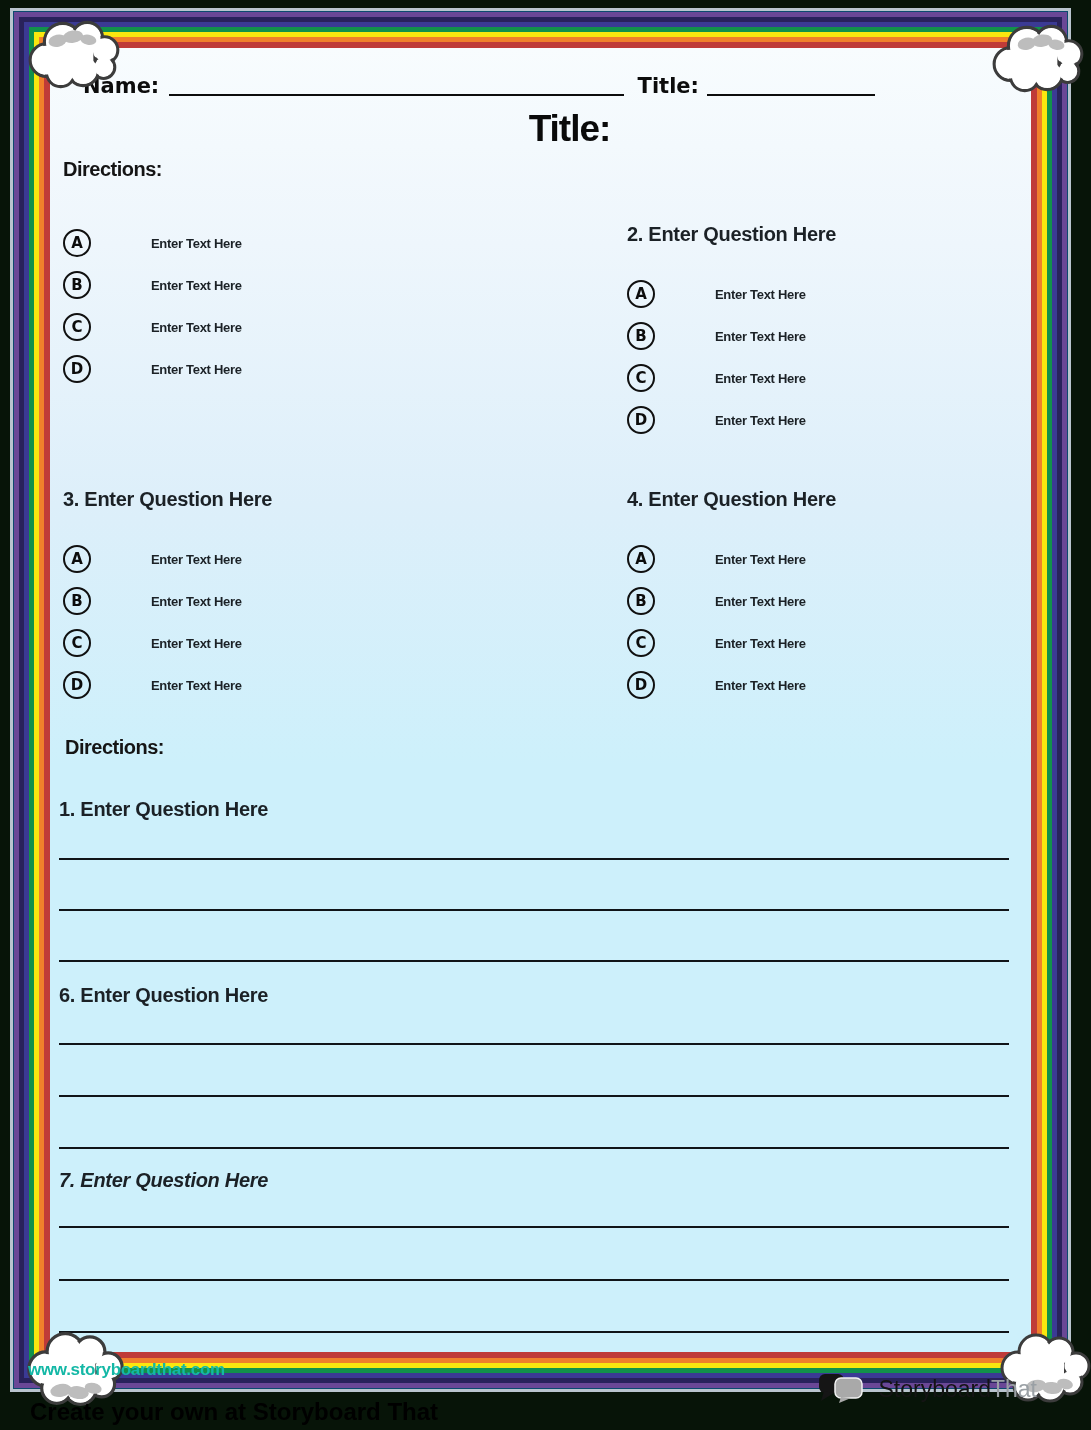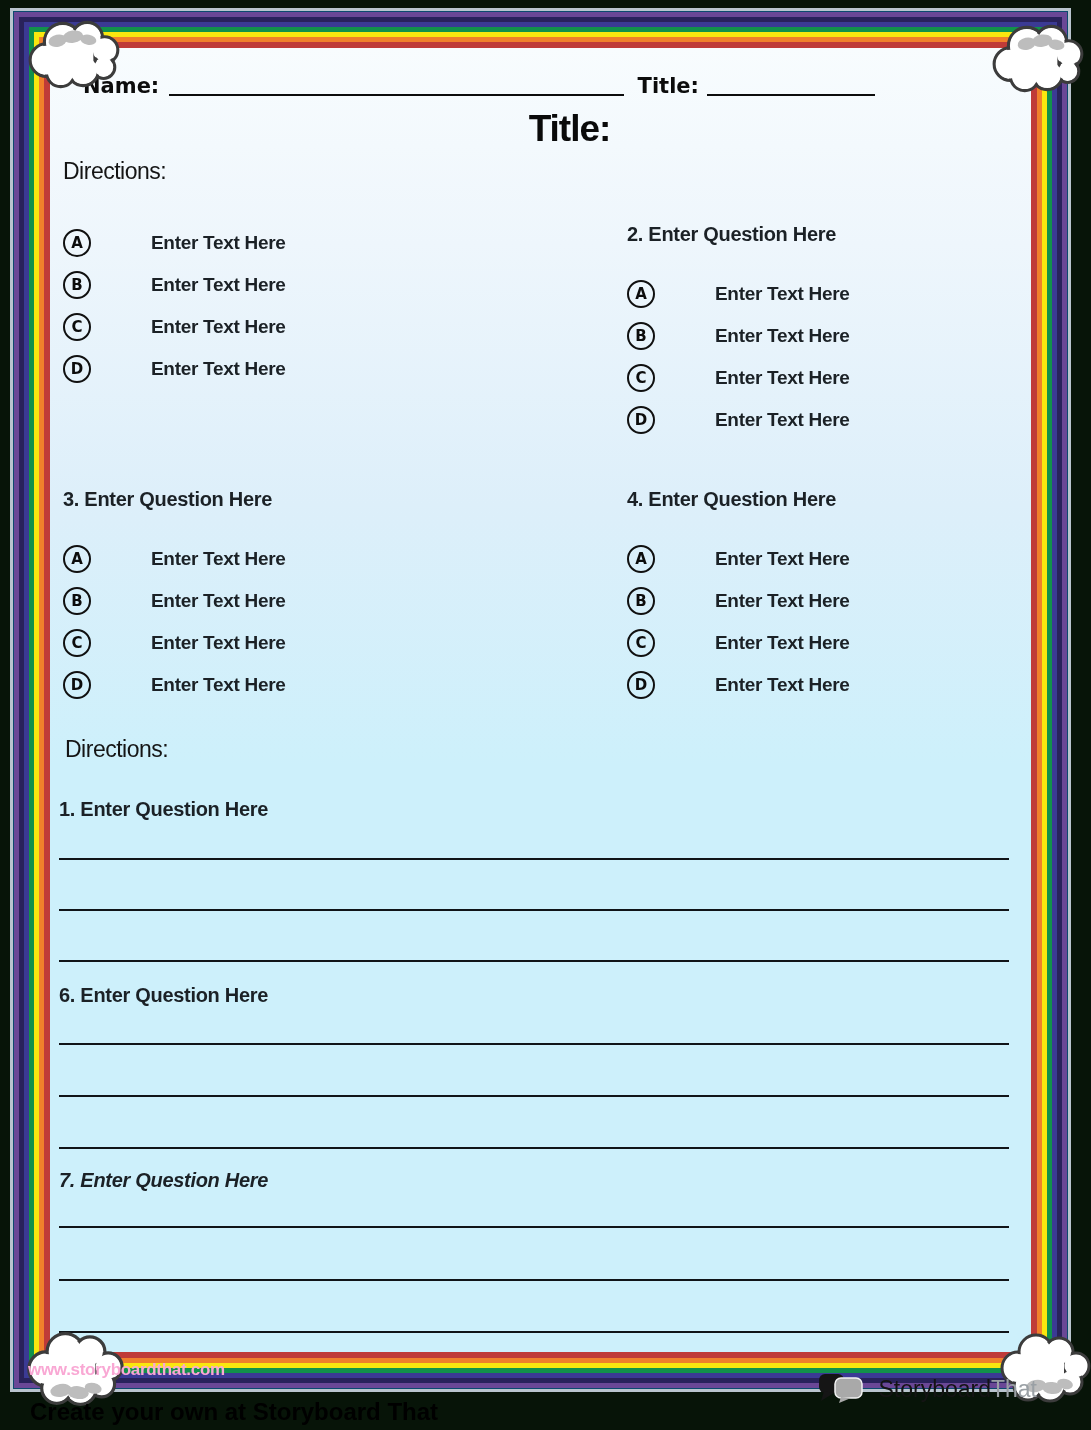--- a/index.html
+++ b/index.html
@@ -39,21 +39,21 @@
   .fill-line { border-bottom:2px solid #0c0c0c; height:26px; }
   .name-line { flex:1; margin:0 14px 2px 10px; }
   .date-line { width:168px; margin:0 0 2px 8px; }
   .page-title {
     position:absolute; left:0; top:60px; width:100%;
     text-align:center;
     font-size:37px; font-weight:bold; letter-spacing:-1px; color:#0a0a0a;margin-left:29px;
   }
   .directions {
     position:absolute;
-    font-size:23px; font-weight:normal; letter-spacing:-0.5px; color:#151515;
+    font-size:20px; font-weight:bold; letter-spacing:-0.5px; color:#151515;
   }
   .directions.first  { left:13px; top:110px; }
   .directions.second { left:15px; top:688px; }
   
   .mc-block { position:absolute; width:470px; }
   .mc-block.q1 { left:13px;  top:174px; }
   .mc-block.q2 { left:577px; top:174px; }
   .mc-block.q3 { left:13px;  top:439px; }
   .mc-block.q4 { left:577px; top:439px; }
   .q-title {
@@ -63,42 +63,42 @@
   .mc-block .q-title { margin-bottom:27px; }
   .opt-row { display:flex; align-items:center; height:42px; }
   .opt-circle {
     width:28px; height:28px; border:2.5px solid #101010; border-radius:50%;
     display:flex; align-items:center; justify-content:center;
     font-family:"DejaVu Sans", sans-serif; font-weight:bold; font-size:15px; color:#0c0c0c;
     flex:0 0 28px;
   }
   .opt-text {
     margin-left:60px;
-    font-size:19px; font-weight:bold; letter-spacing:-0.3px; color:#1b2126;
+    font-size:13px; font-weight:bold; letter-spacing:-0.3px; color:#1b2126;
   }
   
   .open-title { position:absolute; left:9px; }
   .open-title.q5 { top:749px; }
   .open-title.q6 { top:935px; }
   .open-title.q7 { top:1120px;font-style:italic; }
   .answer-line {
     position:absolute; left:9px; width:950px; height:0;
     border-top:2px solid #101418;
   }
   
   .cloud { position:absolute; }
   .cloud svg { display:block; }
   .cloud.tl { left:14px;  top:2px;    width:102px; height:88px; }
   .cloud.tr { left:978px; top:6px;    width:102px; height:88px; }
   .cloud.bl { left:12px;  top:1316px; width:108px; height:90px; }
   .cloud.br { left:986px; top:1318px; width:100px; height:84px; }
   
   .site-url {
     position:absolute; left:18px; top:1352px;
-    font-size:17px; font-weight:bold; letter-spacing:-0.3px; color:#f9a8d4;
+    font-size:17px; font-weight:bold; letter-spacing:-0.3px; color:#14b8a6;
     z-index:5;
   }
   .logo {
     position:absolute; right:34px; top:1346px;
     display:flex; align-items:center; z-index:4;margin-top:17px;
   }
   .logo-bubbles { margin-right:6px; }
   .logo-text { font-size:23px; letter-spacing:0; }
   .logo-text .primary { color:#141414; }
   .logo-text .secondary { color:#9aa0a5; }

